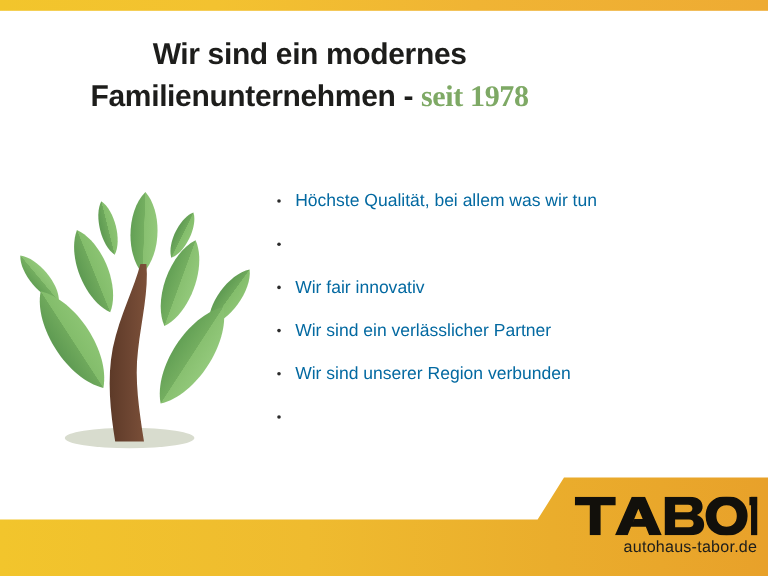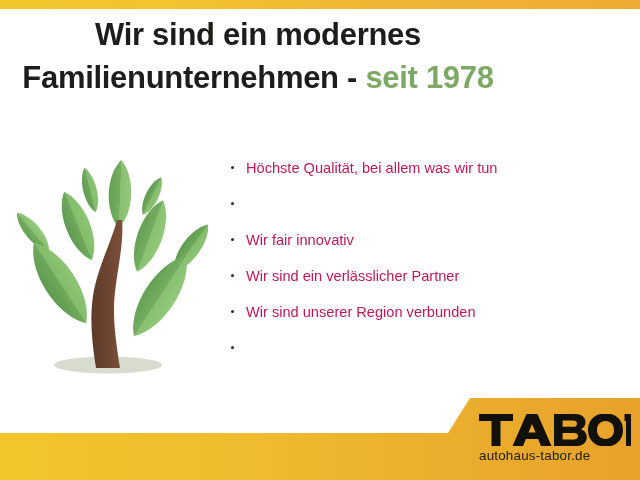--- a/index.html
+++ b/index.html
@@ -21,45 +21,45 @@
   #top-bar {
     position: absolute;
     left: 0; top: 0;
     width: 640px; height: 9px;
     background: linear-gradient(90deg, #f2c52c 0%, #f3c230 28%, #f0b434 62%, #eeab33 100%);
   }
 
   
   #headline {
     position: absolute;
-    left: 0; top: 14px;
+    left: 0; top: 28px;
     width: 516px;
     text-align: center;
-    font-size: 31px;
+    font-size: 25px;
     font-weight: bold;
     line-height: 1.38;
     letter-spacing: -0.3px;
     color: #1d1d1b;
   }
   #headline .ln { display: block; white-space: pre; }
-  #headline .accent { color: #7ea965; }
+  #headline .accent { color: #7ea965; font-family: Liberation Serif, serif; }
 
   
   #bullets {
     position: absolute;
     left: 228px; top: 150px;
     width: 412px;
   }
   .bullet-row {
     position: relative;
     height: 36px;
     line-height: 36px;
     padding-left: 18px;
     font-size: 14.6px;
-    color: #be185d;
+    color: #0369a1;
     white-space: nowrap;
   }
   .bullet-dot {
     position: absolute;
     left: 3px; top: 16px;
     width: 3.4px; height: 3.4px;
     border-radius: 50%;
     background: #2b2b2b;
   }
 
@@ -78,21 +78,21 @@
   }
   #logo-wordmark {
     position: absolute;
     left: 479px; top: 414px;
     width: 152px; height: 32px;
   }
   #logo-url {
     position: absolute;
     left: 479px; top: 448px;
     width: 152px;
-    text-align: left;
+    text-align: right;
     font-size: 13.4px;
     letter-spacing: 0.2px;
     color: #1d1d1b;
     white-space: nowrap;
   }
 </style>
 </head>
 <body>
 
 <div id="slide">

